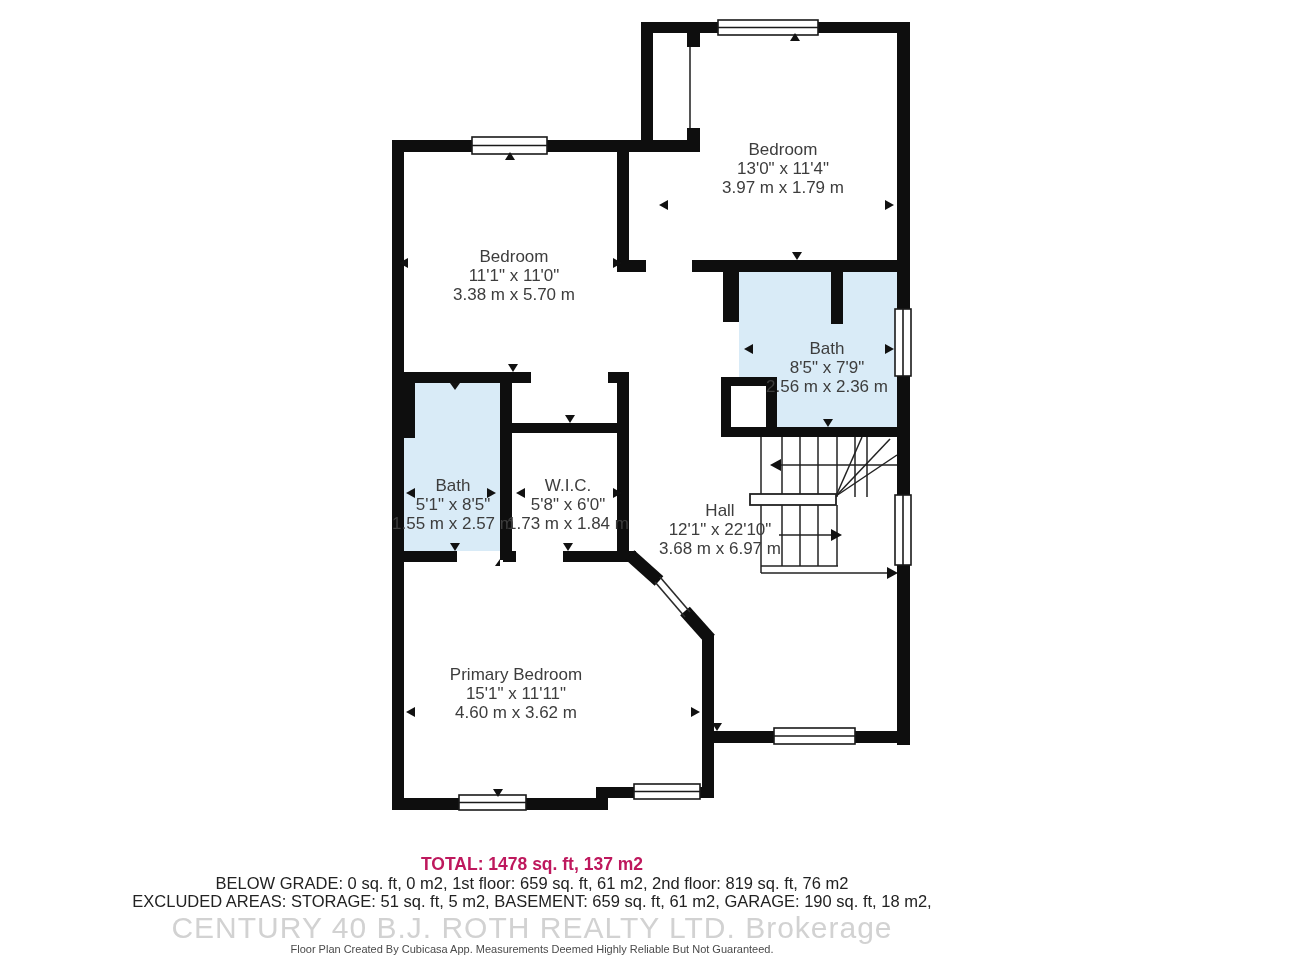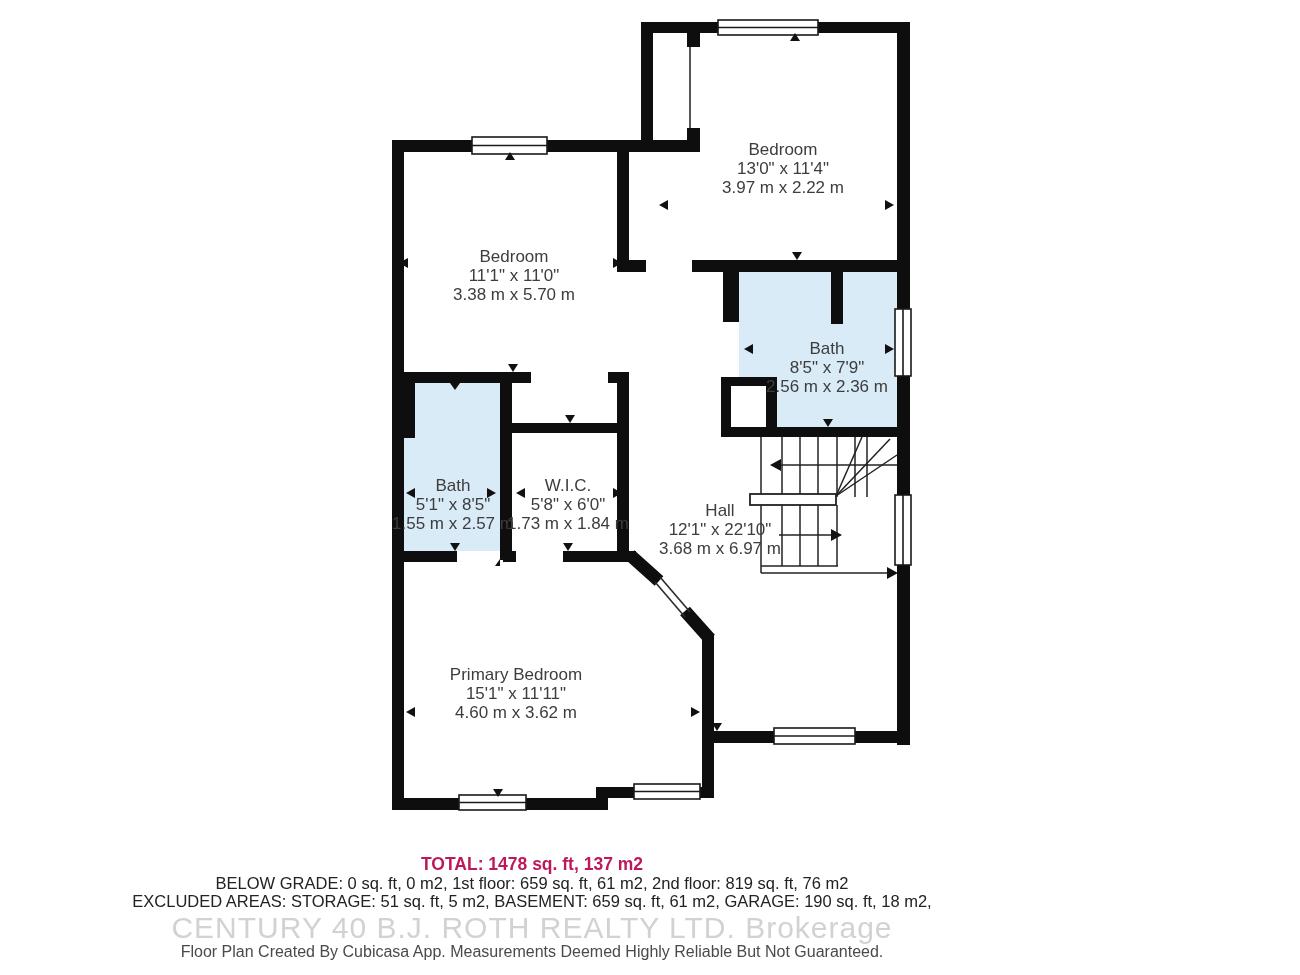--- a/index.html
+++ b/index.html
@@ -18,21 +18,21 @@
     font-size:16.5px;line-height:18.5px;
   }
   .summary .total{font-weight:700;font-size:17.5px;color:#be185d;}
   #watermark{
     position:absolute;left:0;right:0;top:911px;z-index:2;text-align:center;
     font-size:30px;color:#d2d2d2;letter-spacing:1px;white-space:nowrap;
     text-shadow:0 0 6px #ffffff;
   }
   #disclaimer{
     position:absolute;left:0;right:0;top:943px;z-index:3;text-align:center;
-    font-size:16px;color:#4a4a4a;
+    font-size:11px;color:#4a4a4a;
   }
 </style>
 </head>
 <body>
 
 <div id="canvas">
 
   <svg id="plan-svg" width="1300" height="975" viewBox="0 0 1300 975">
 
     <g fill="#d9ebf7">
@@ -212,21 +212,21 @@
       <polygon points="568,551 563,543 573,543"></polygon>
       <polygon points="500,566 495,566 500,559"></polygon>
       <polygon points="498,797 493,789 503,789"></polygon>
       <polygon points="717,731 712,723 722,723"></polygon>
     </g>
   </svg>
 
   <div class="room-label" style="left:783px;top:140px;">
     <div>Bedroom</div>
     <div>13'0" x 11'4"</div>
-    <div>3.97 m x 2.22 m</div>
+    <div>3.97 m x 1.79 m</div>
   </div>
 
   <div class="room-label" style="left:514px;top:247px;">
     <div>Bedroom</div>
     <div>11'1" x 11'0"</div>
     <div>3.38 m x 5.70 m</div>
   </div>
 
   <div class="room-label" style="left:827px;top:339px;">
     <div>Bath</div>

